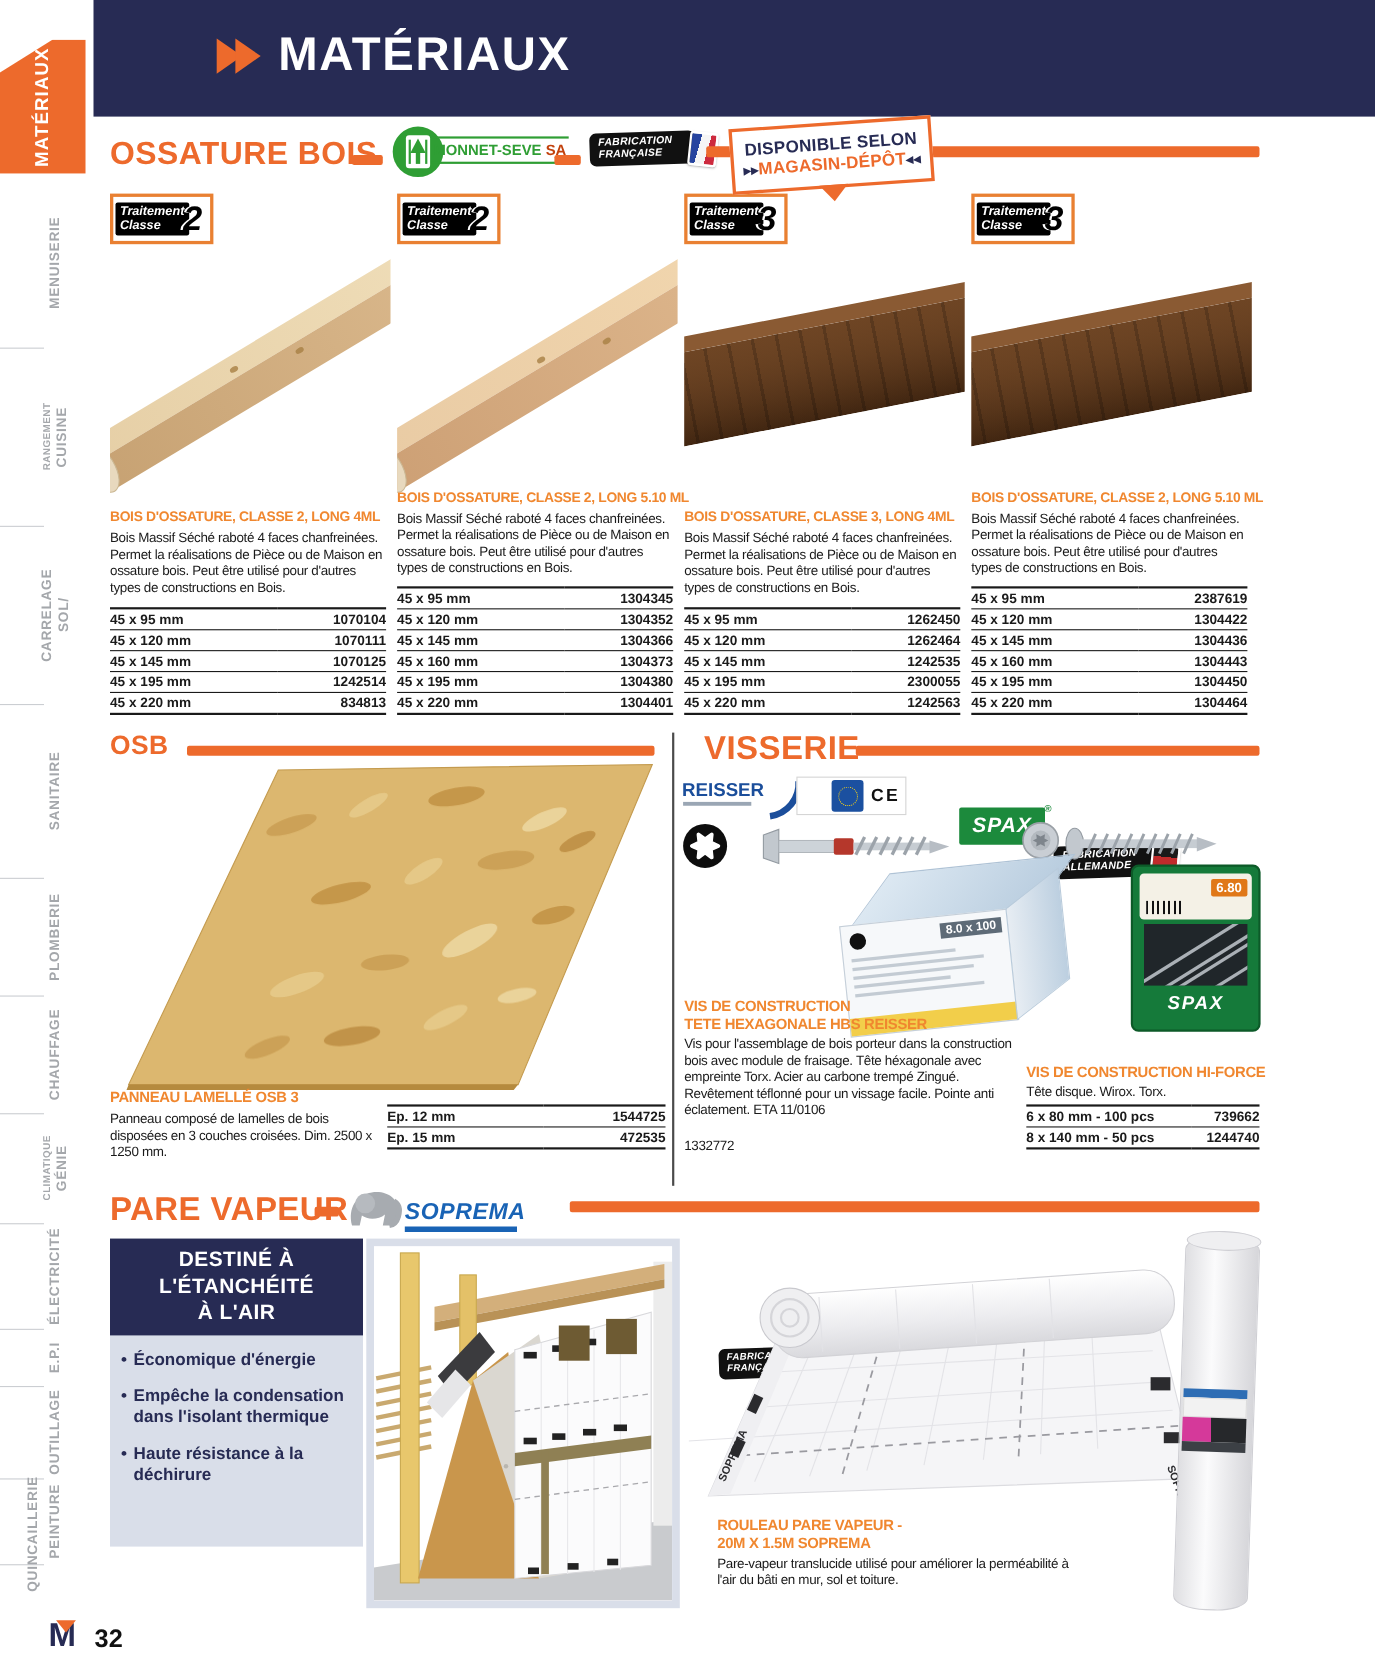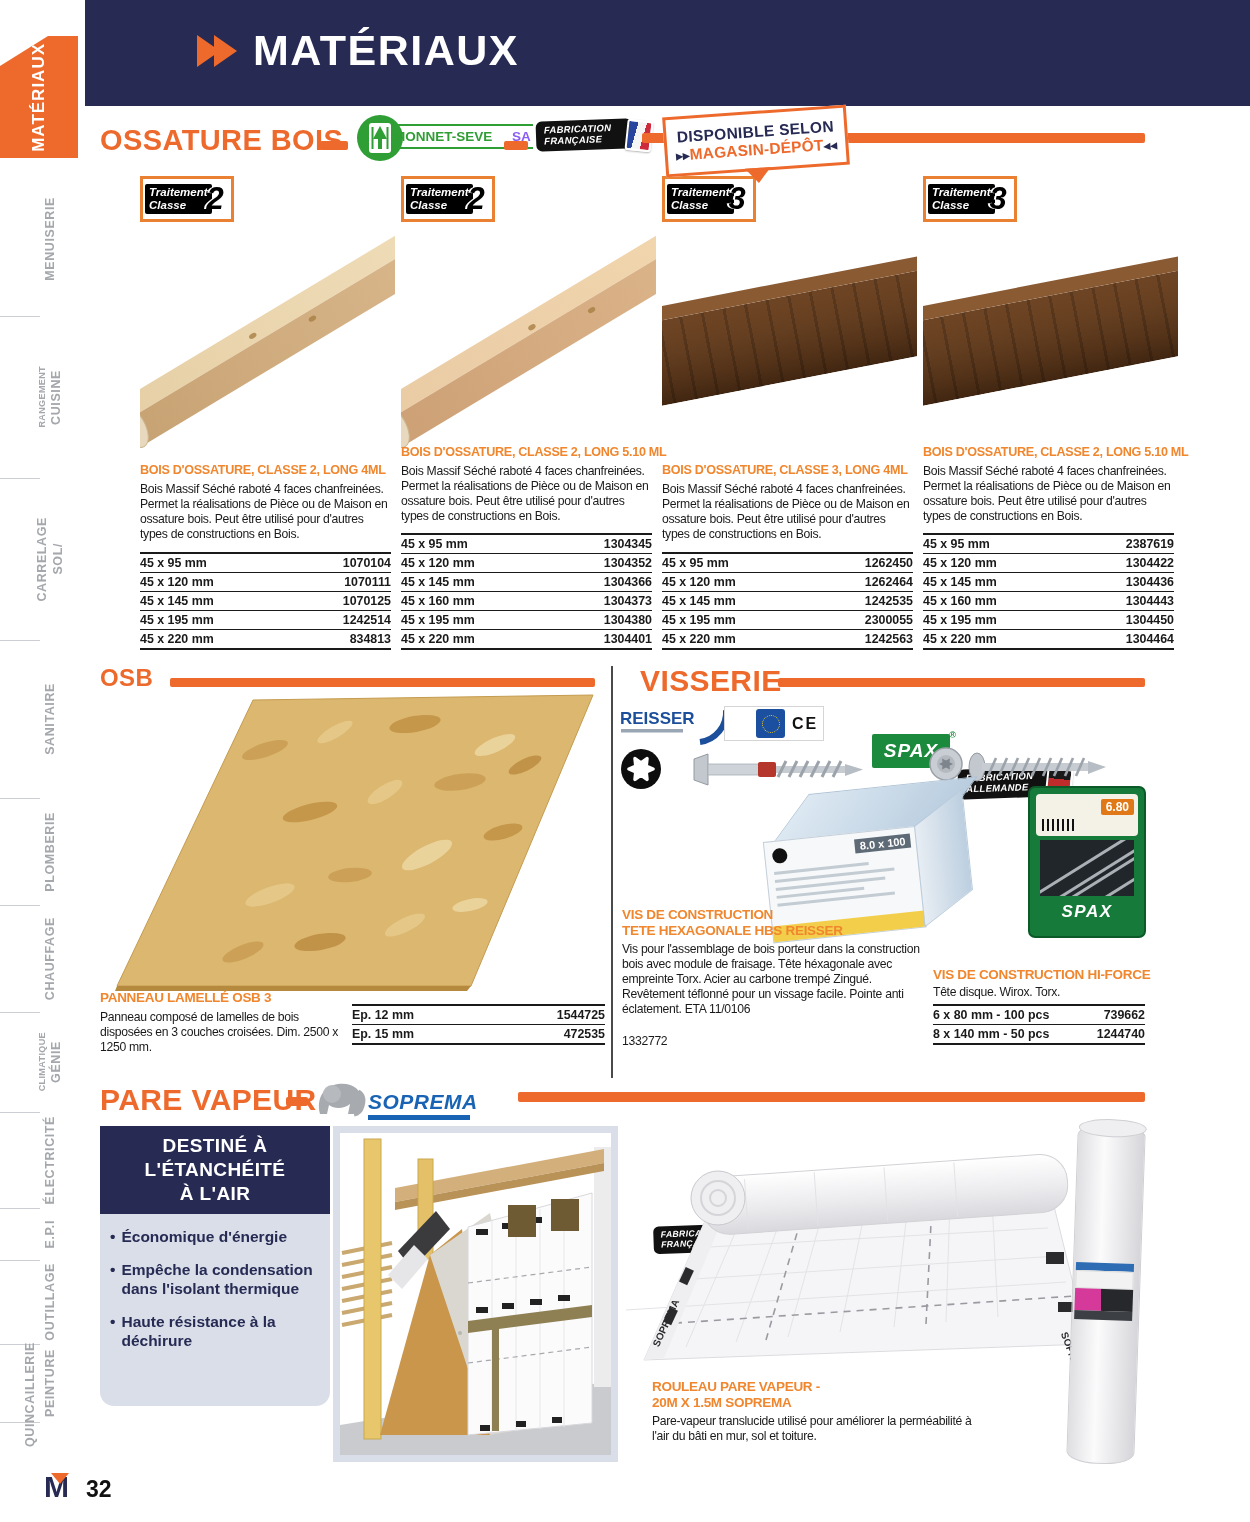--- a/index.html
+++ b/index.html
@@ -27,21 +27,21 @@
   #top-title .t{color:#fff;font-size:43px;font-weight:900;letter-spacing:1.5px;margin-left:10px;}
 
   
   .sec-title{color:#ED6A2C;font-weight:800;letter-spacing:.4px;}
   .rule{background:#ED6A2C;border-radius:2px;}
   .dash{background:#ED6A2C;border-radius:2px;}
 
   
   .ms-text{border-top:2px solid #2F9E34;border-bottom:2px solid #2F9E34;padding:3px 2px;
            font-size:13.5px;font-weight:800;white-space:nowrap;}
-  .ms-text .n{color:#2F9E34;} .ms-text .s{color:#8b5cf6;margin-left:16px;}
+  .ms-text .n{color:#2F9E34;} .ms-text .s{color:#c2410c;}
 
   
   .fab{background:#111;border-radius:6px;color:#fff;display:flex;align-items:center;
        padding:4px 8px;transform:rotate(-2deg);position:relative;}
   .fab .txt{font-size:9.5px;font-weight:800;font-style:italic;line-height:1.15;letter-spacing:.3px;}
   .flag{position:absolute;right:-20px;top:2px;width:22px;height:27px;border:2px solid #fff;
         border-radius:3px;transform:rotate(8deg);box-shadow:0 1px 2px rgba(0,0,0,.3);}
   .flag.fr{background:linear-gradient(100deg,#27449F 34%,#F5F5F5 34% 66%,#CD2A3E 66%);}
   .flag.de{background:linear-gradient(180deg,#1A1A1A 33%,#C02B2B 33% 66%,#F2B705 66%);}
 
@@ -54,21 +54,21 @@
   #dispo .ptr{position:absolute;bottom:-15px;left:50%;margin-left:-13px;width:0;height:0;
               border-left:13px solid transparent;border-right:13px solid transparent;border-top:15px solid #ED6A2C;}
 
   
   .tbadge{width:84px;height:38px;background:#fff;border:3px solid #E98032;display:flex;align-items:center;padding:1px 2px;}
   .tb-black{background:#000;color:#fff;font-style:italic;font-weight:800;font-size:11.5px;line-height:1.1;
             padding:2px 4px;border-radius:2px;}
   .tb-num{font-size:31px;font-weight:900;font-style:italic;color:#000;margin-left:-5px;text-shadow:2px 0 0 #fff,-2px 0 0 #fff;}
 
   
-  .pcol{width:251px;margin-left:40px;}
+  .pcol{width:251px;}
   .ptitle{color:#F0872F;font-weight:800;font-size:12.6px;letter-spacing:-.3px;white-space:nowrap;line-height:1.1;}
   .pdesc{font-size:12.2px;line-height:1.22;letter-spacing:-.3px;color:#1a1a1a;}
   table.ptab{width:100%;border-collapse:collapse;}
   table.ptab td{font-size:12.4px;font-weight:700;padding:2px 0;border-top:1.4px solid #1a1a1a;}
   table.ptab tr:first-child td{border-top:2px solid #1a1a1a;}
   table.ptab tr:last-child td{border-bottom:2px solid #1a1a1a;}
   table.ptab td.code{text-align:right;}
 
   .wood-area{left:0;top:36px;width:255px;height:238px;overflow:hidden;}
   .beam{position:absolute;left:-38px;top:96px;width:360px;height:52px;transform:rotate(-31deg);}
@@ -117,21 +117,21 @@
                padding:1px 5px;border-radius:2px;text-align:center;}
   .sbox .bc{position:absolute;left:6px;bottom:5px;width:34px;height:12px;
             background:repeating-linear-gradient(90deg,#111 0 2px,transparent 2px 5px);}
   .sbox .window{margin:0 10px;height:56px;background:#20262A;overflow:hidden;position:relative;}
   .sbox .scrw{position:absolute;width:150%;height:3px;background:#AAB0B6;transform:rotate(-32deg);}
   .sbox .brand{text-align:center;color:#fff;font-weight:900;font-style:italic;font-size:17px;letter-spacing:1.5px;margin-top:6px;}
 
   
   .soprema .wordmark{color:#1963B5;font-size:21px;font-weight:900;font-style:italic;letter-spacing:.5px;}
   .soprema .bar{height:5px;background:#1963B5;margin-top:1px;}
-  #destine{left:100px;top:1126px;width:230px;height:280px;background:#D9DEE9;border-radius:14px;}
+  #destine{left:100px;top:1126px;width:230px;height:280px;background:#D9DEE9;}
   #destine .head{background:#272B54;height:88px;display:flex;flex-direction:column;align-items:center;justify-content:center;}
   #destine .head div{color:#fff;font-size:19px;font-weight:900;letter-spacing:.4px;line-height:1.25;}
   #destine ul{list-style:none;margin:14px 8px 0 10px;padding:0;}
   #destine li{display:flex;gap:6px;color:#272B54;font-size:15.5px;font-weight:700;line-height:1.22;margin-bottom:14px;}
   #destine li .b{flex:0 0 auto;}
   #wallframe{left:333px;top:1126px;width:285px;height:336px;background:#fff;border:7px solid #D9DEE9;box-sizing:border-box;}
   .roll-stand{left:1072px;top:1124px;width:66px;height:338px;border-radius:30px/12px;transform:rotate(2deg);
       background:linear-gradient(90deg,#DFDFE2,#FBFBFC 40%,#D6D6DA);border:1px solid #CFCFD4;}
   .roll-stand .cap{position:absolute;left:0;top:-6px;width:100%;height:16px;border-radius:50%;background:#EFEFF1;border:1px solid #CFCFD4;}
   .roll-stand .lab{position:absolute;left:2px;top:138px;width:58px;}

